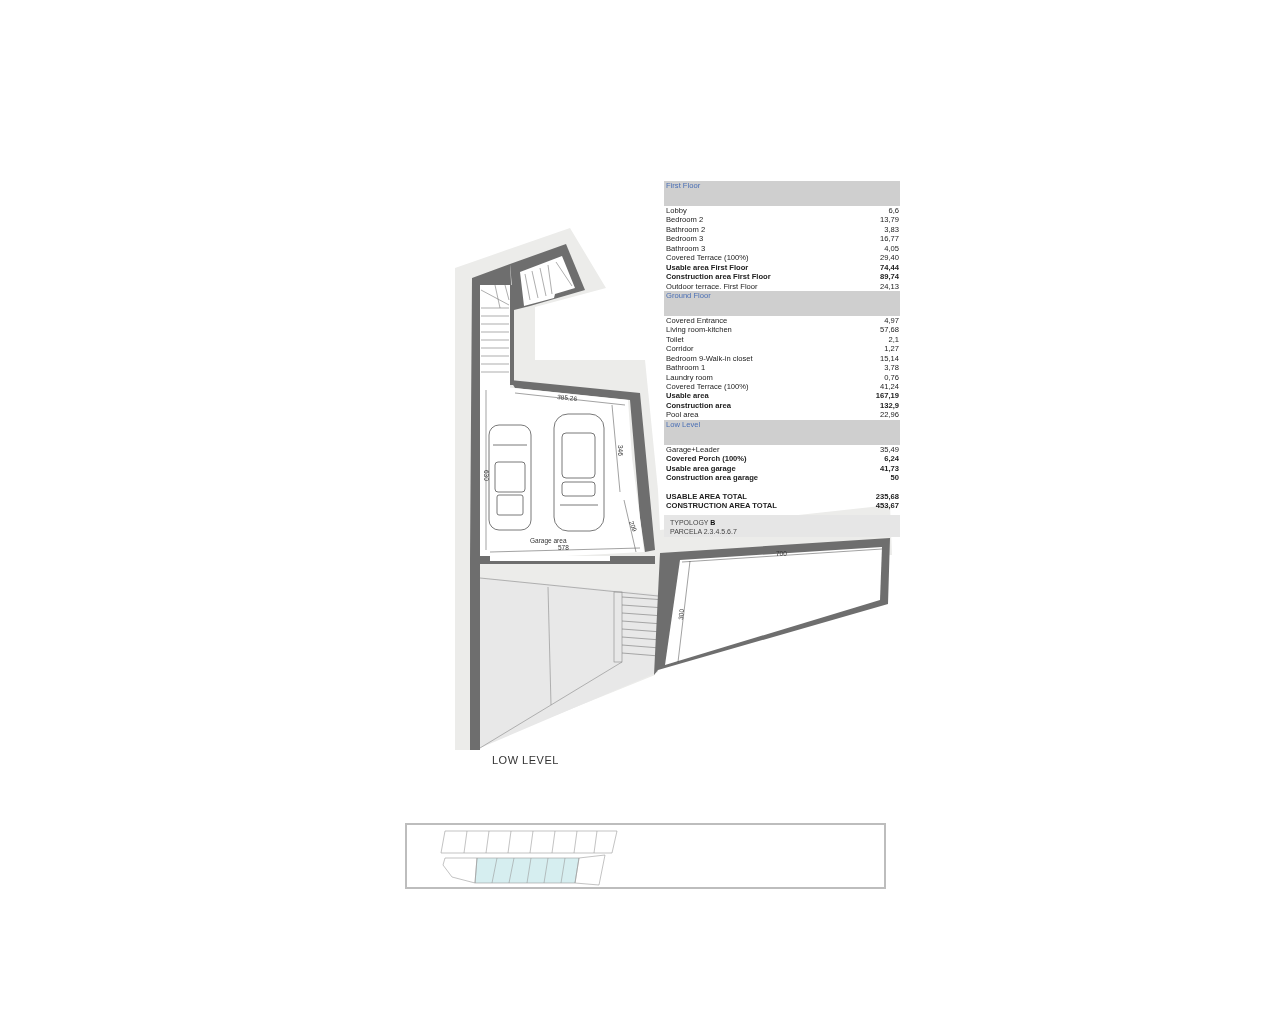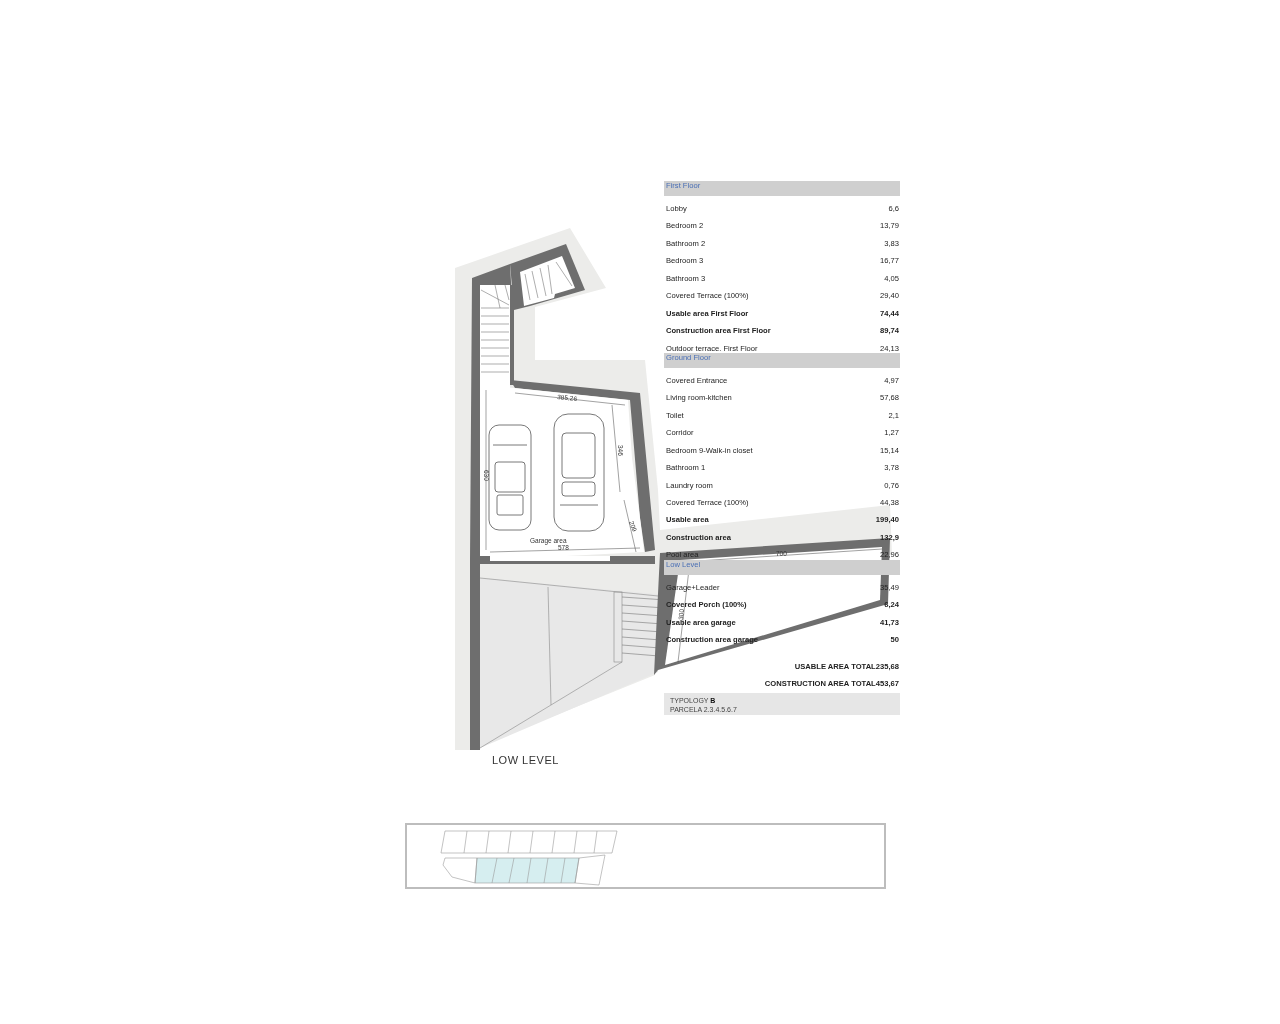--- a/index.html
+++ b/index.html
@@ -1,23 +1,23 @@
 <!DOCTYPE html>
 <html><head>
 <meta charset="utf-8">
 <style>
   html,body{margin:0;padding:0;background:#ffffff;}
   body{width:1280px;height:1024px;position:relative;overflow:hidden;font-family:"Liberation Sans",sans-serif;}
   #plan{position:absolute;left:0;top:0;width:1280px;height:1024px;}
   .tbl{position:absolute;left:664px;top:181px;width:236px;font-size:7.6px;color:#222;}
-  .tbl .hdr{background:#cfcfcf;color:#4a6fb5;height:15px;line-height:9.6px;padding-left:2px;}
-  .tbl .row{display:flex;justify-content:space-between;height:9.45px;line-height:9.45px;padding:0 1px 0 2px;margin-top:8px;}
+  .tbl .hdr{background:#cfcfcf;color:#4a6fb5;height:25px;line-height:9.6px;padding-left:2px;}
+  .tbl .row{display:flex;justify-content:space-between;height:9.45px;line-height:9.45px;padding:0 1px 0 2px;}
   .tbl .row.b{font-weight:bold;}
   .tbl .gap{height:9.4px;}
-  .tbl .tot{font-weight:bold;justify-content:flex-end;}
+  .tbl .tot{font-weight:bold;}
   .typo{background:#e6e6e6;margin-top:4px;height:22px;padding:3px 0 0 6px;box-sizing:border-box;font-size:7px;line-height:9.5px;color:#444;}
   .typo b{color:#111;}
   .lowlevel{position:absolute;left:492px;top:754px;font-size:11px;letter-spacing:0.5px;color:#333;}
   .dim{font-size:6.5px;fill:#333;font-family:"Liberation Sans",sans-serif;}
   .site{position:absolute;left:405px;top:823px;width:481px;height:66px;border:2px solid #bdbdbd;box-sizing:border-box;background:#fff;}
 </style>
 </head>
 <body>
 
 <svg id="plan" viewBox="0 0 1280 1024" xmlns="http://www.w3.org/2000/svg">
@@ -179,25 +179,25 @@
     <div class="row">
       <span>Bathroom 1</span>
       <span>3,78</span>
     </div>
     <div class="row">
       <span>Laundry room</span>
       <span>0,76</span>
     </div>
     <div class="row">
       <span>Covered Terrace (100%)</span>
-      <span>44,38</span>
+      <span>41,24</span>
     </div>
     <div class="row b">
       <span>Usable area</span>
-      <span>199,40</span>
+      <span>167,19</span>
     </div>
     <div class="row b">
       <span>Construction area</span>
       <span>132,9</span>
     </div>
     <div class="row">
       <span>Pool area</span>
       <span>22,96</span>
     </div>
     <div class="hdr">Low Level</div>

